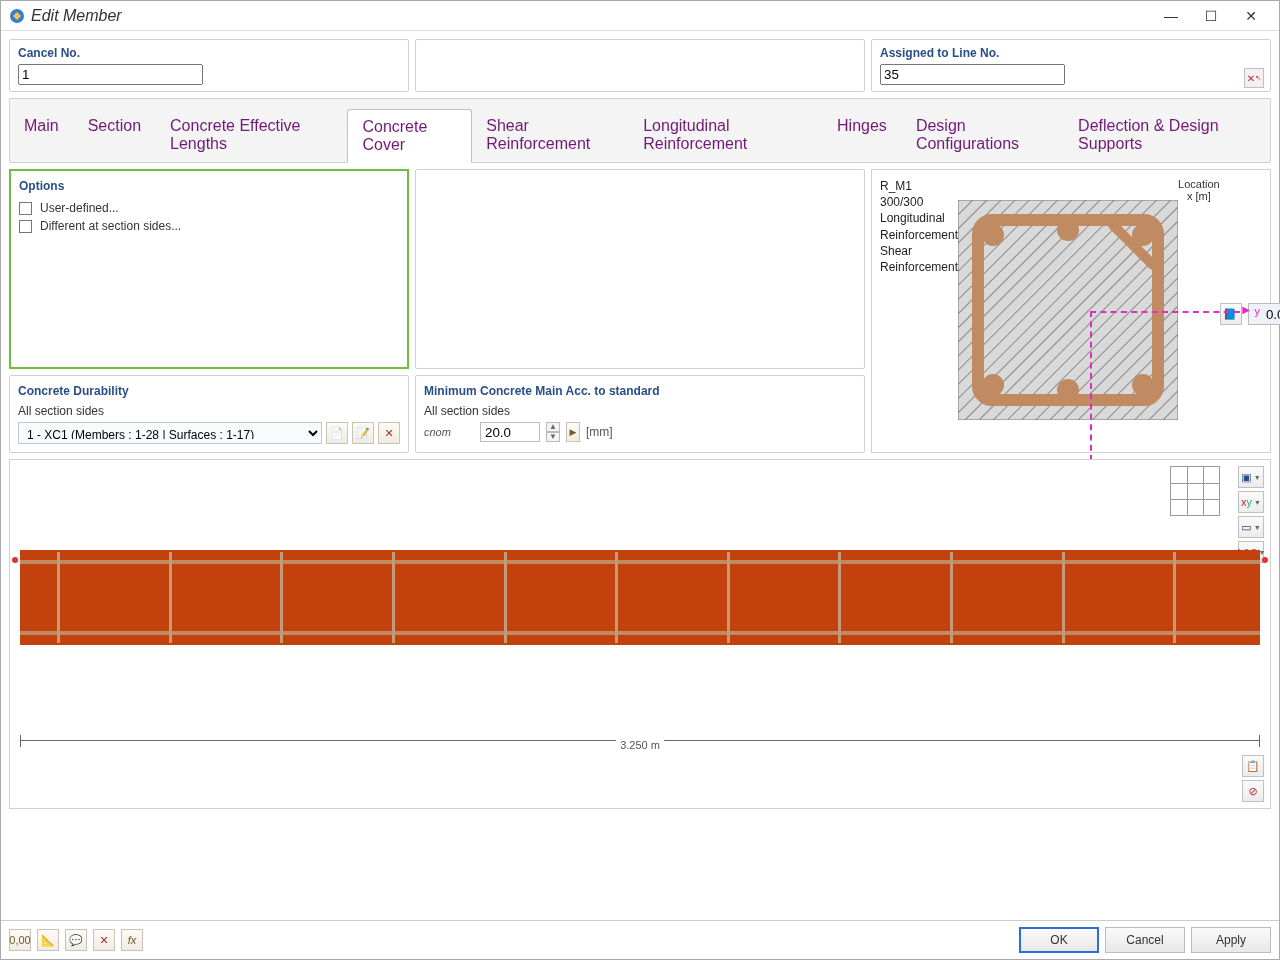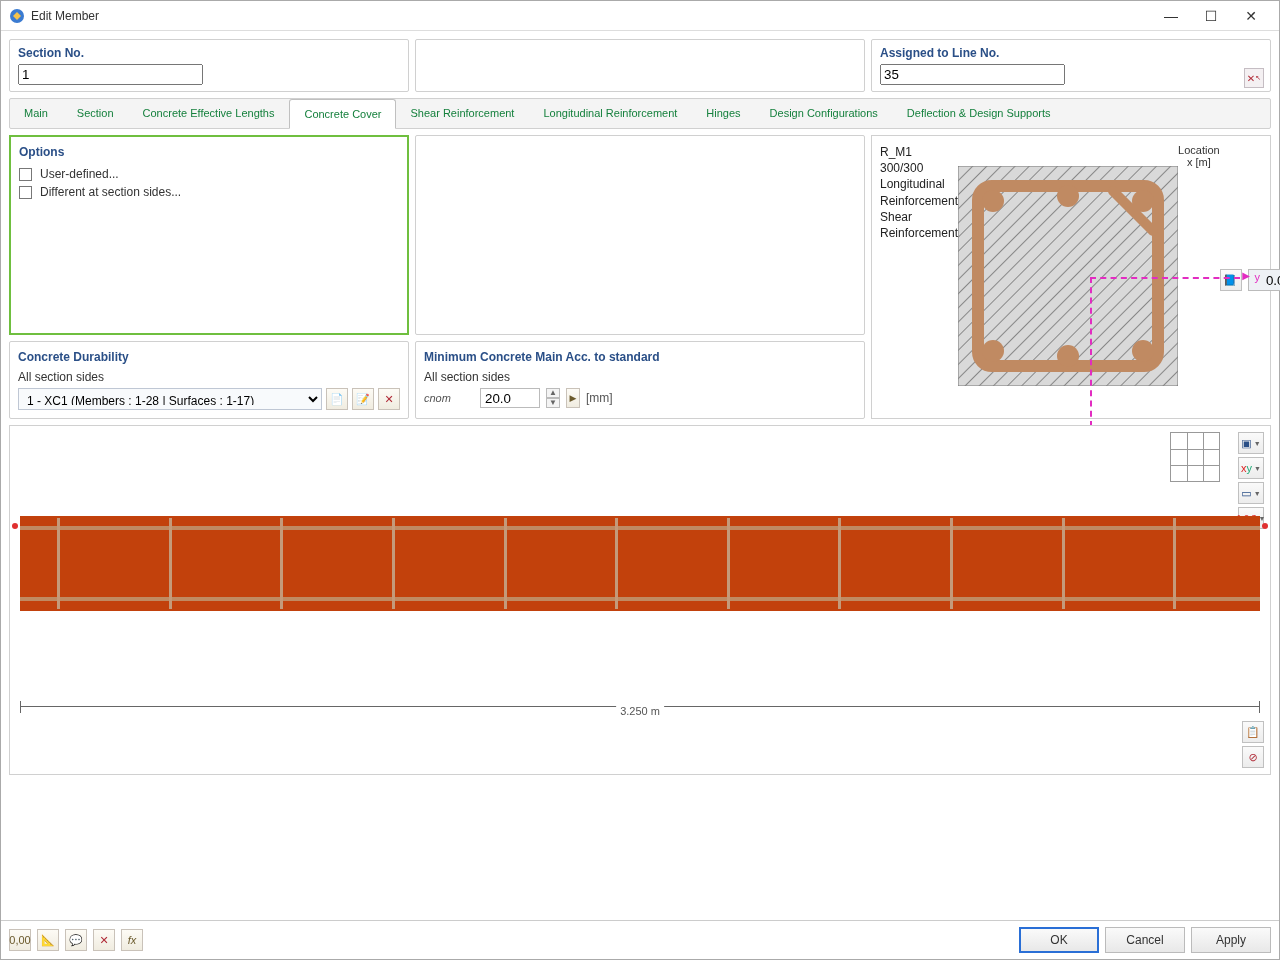--- a/index.html
+++ b/index.html
@@ -1,32 +1,32 @@
 <!DOCTYPE html>
 <html><head>
 <meta charset="utf-8">
 <style>
 * { box-sizing: border-box; font-family: "Segoe UI", Tahoma, sans-serif; }
 body { margin: 0; background: #f0f0f0; font-size: 12px; color: #333; }
 .window { width: 1280px; height: 960px; background: #fff; display: flex; flex-direction: column; border: 1px solid #aaa; }
 .titlebar { height: 30px; display: flex; align-items: center; padding: 0 8px; border-bottom: 1px solid #ddd; }
 .titlebar .icon { width: 16px; height: 16px; margin-right: 6px; }
-.titlebar .title { flex: 1; font-size: 12px; }
+.titlebar .title { flex: 1; font-size: 16px; font-style: italic; }
 .titlebar .winbtn { width: 40px; height: 28px; display: flex; align-items: center; justify-content: center; font-size: 14px; color: #333; }
 .content { flex: 1; display: flex; flex-direction: column; padding: 8px; gap: 6px; }
 .row { display: flex; gap: 6px; }
 .panel { background: #fff; border: 1px solid #d0d0d0; border-radius: 2px; padding: 6px 8px; }
 .panel-title { color: #2a4f87; font-weight: 600; margin-bottom: 4px; }
 .header-row .panel { flex: 1; }
 .header-row .panel.member { flex: 0 0 400px; }
 .header-row .panel.middle { flex: 1; }
 .header-row .panel.assigned { flex: 0 0 400px; position: relative; }
 .assigned .pickbtn { position: absolute; right: 6px; top: 28px; width: 20px; height: 20px; border: 1px solid #c5bdc3; background: #f4f0f2; display:flex;align-items:center;justify-content:center;font-size:10px;color:#b02a37;}
 .tabs { display: flex; border: 1px solid #d0d0d0; background: #f4f4f4; border-radius: 2px; }
-.tab { padding: 8px 14px; font-size: 11px; color: #15803d; border-right: 1px solid transparent; cursor: default; }
+.tab { padding: 8px 14px; font-size: 16px; color: #701a75; border-right: 1px solid transparent; cursor: default; margin-top: 10px; }
 .tab.active { background: #fff; border: 1px solid #c0c0c0; border-bottom: 1px solid #fff; margin-bottom: -1px; border-radius: 3px 3px 0 0; }
 .midgrid { display: grid; grid-template-columns: 400px 1fr 400px; grid-template-rows: 200px auto; gap: 6px; }
 .options { border: 2px solid #6fbf3f; padding: 8px; background:#fff;}
 .options .panel-title { margin-bottom: 8px; }
 .chk { display: flex; align-items: center; gap: 8px; margin: 4px 0; }
 .chk .box { width: 13px; height: 13px; border: 1px solid #777; background: #fff; }
 .durability, .mincover { padding: 8px; }
 .subhead { margin: 6px 0 4px; color:#333; }
 .combo { display: flex; align-items: center; gap: 4px; }
 .combo select { flex: 1; height: 22px; border: 1px solid #bfc7d4; background: #f8fafc; font-size: 12px; padding: 4px 4px;}
@@ -88,21 +88,21 @@
       </svg>
     <div class="title">Edit Member</div>
     <div class="winbtn">—</div>
     <div class="winbtn">☐</div>
     <div class="winbtn">✕</div>
   </div>
 
   <div class="content">
     <div class="row header-row">
       <div class="panel member">
-        <div class="panel-title">Section No.</div>
+        <div class="panel-title">Cancel No.</div>
         <input value="1" style="">
       </div>
       <div class="panel middle"></div>
       <div class="panel assigned">
         <div class="panel-title">Assigned to Line No.</div>
         <input value="35" style="">
         <div class="pickbtn">✕<sub style="font-size:7px">↖</sub></div>
       </div>
     </div>
 

